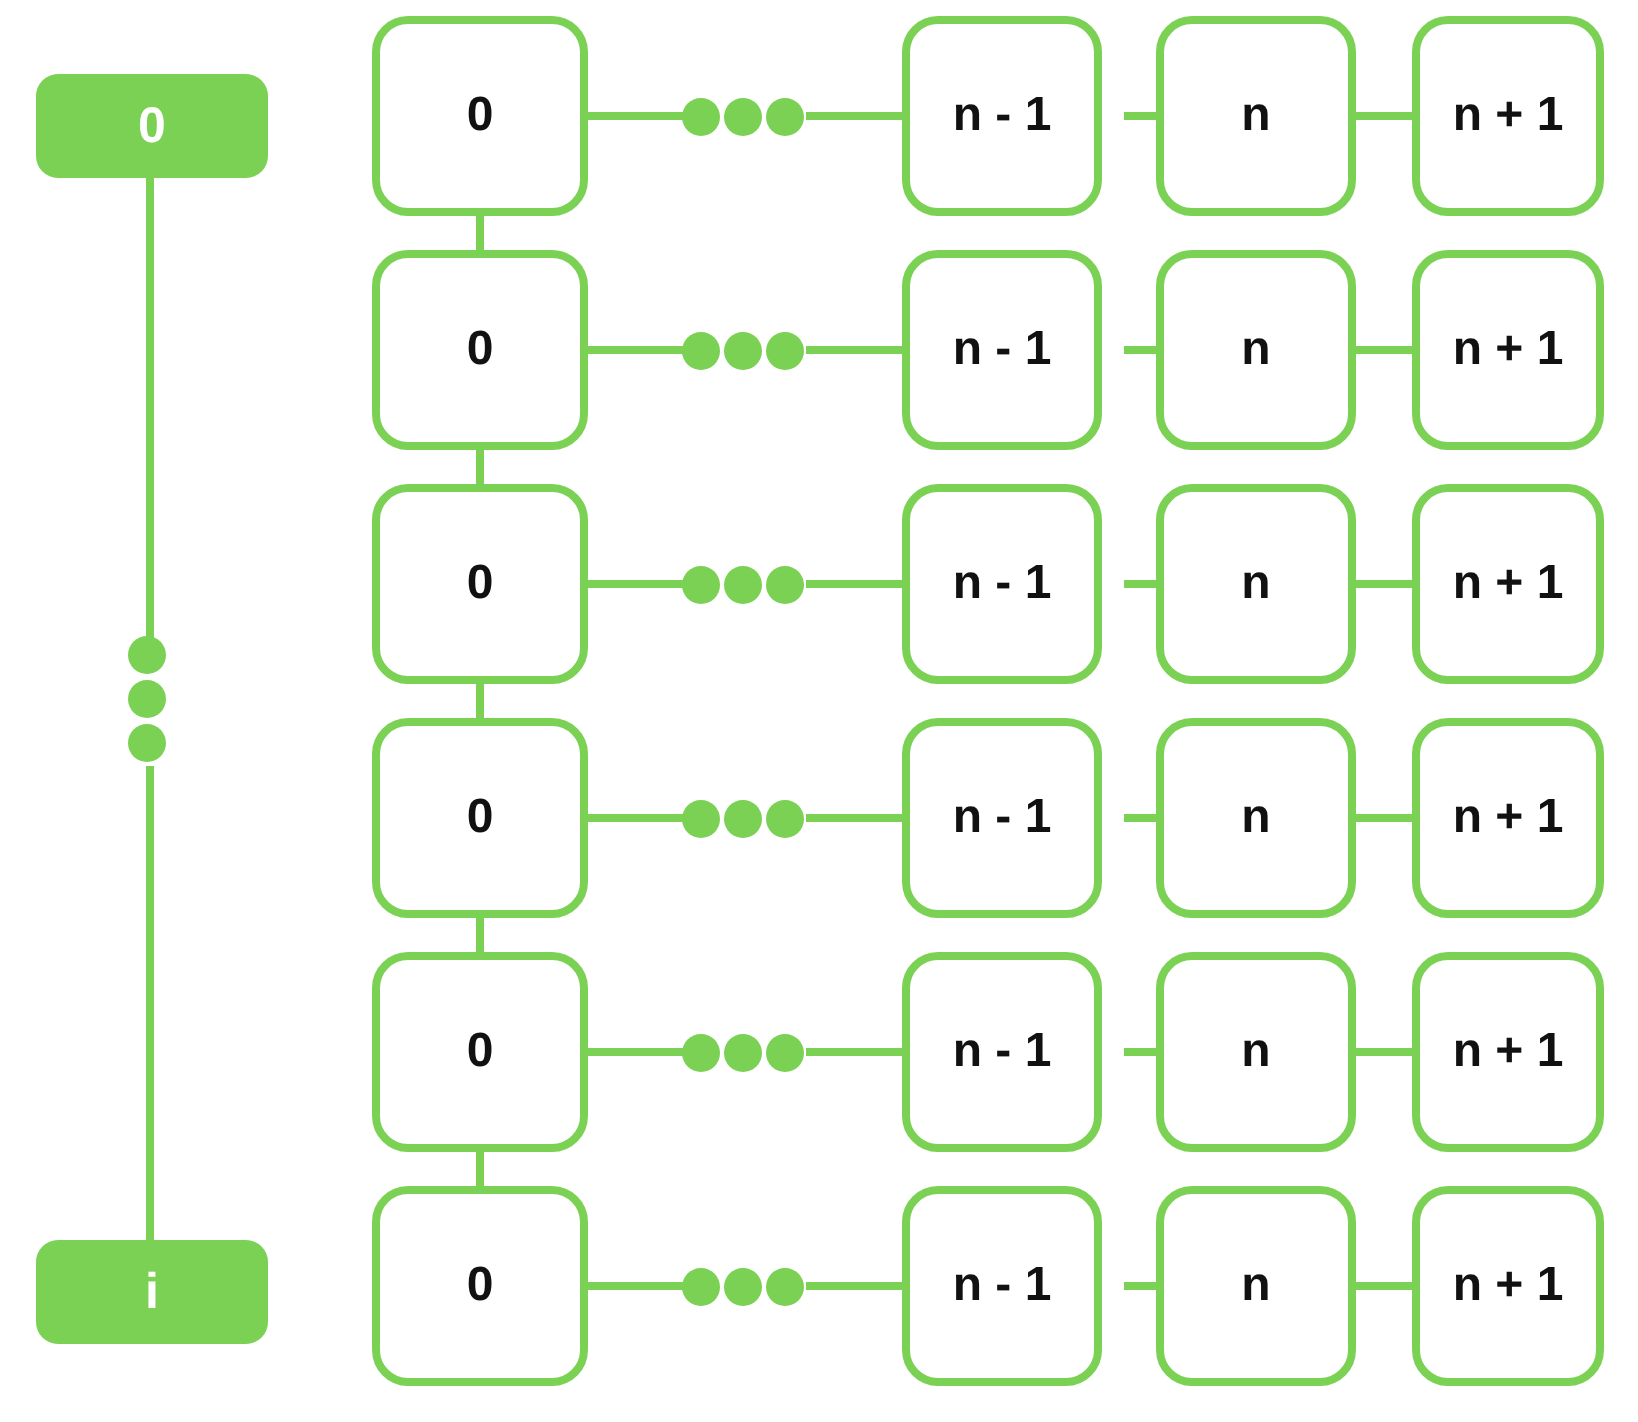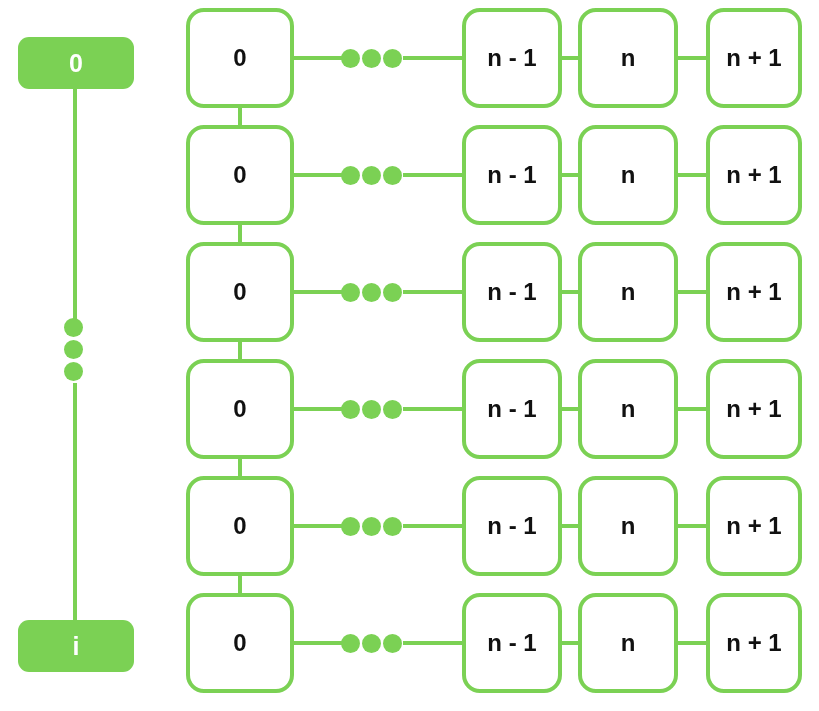--- a/index.html
+++ b/index.html
@@ -83,21 +83,21 @@
     align-items: center;
     justify-content: center;
     color: #111111;
     font-size: 24px;
     font-weight: bold;
     line-height: 1;
     white-space: nowrap;
   }
 
   .col-zero { left: 186px;  width: 108px; }
-  .col-nm1  { left: 462px;  width: 100px; }
+  .col-nm1  { left: 451px;  width: 100px; }
   .col-n    { left: 578px;  width: 100px; }
   .col-np1  { left: 706px;  width: 96px; }
 
   
   .h-conn {
     position: absolute;
     top: 48px;
     height: 4px;
     background: #7BD154;
   }

